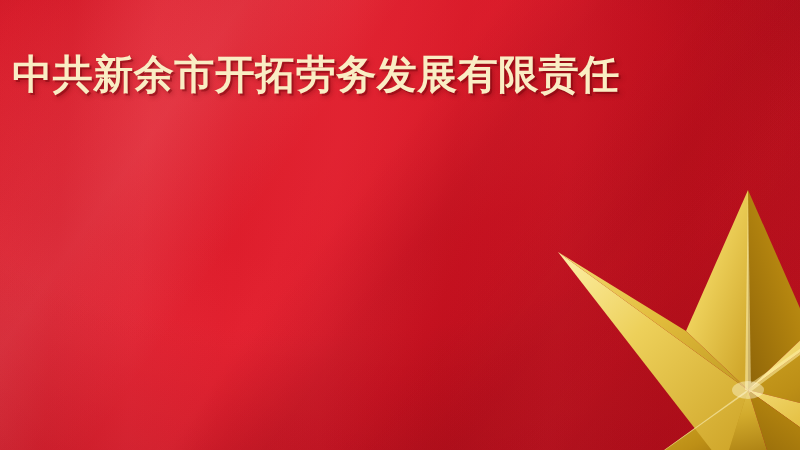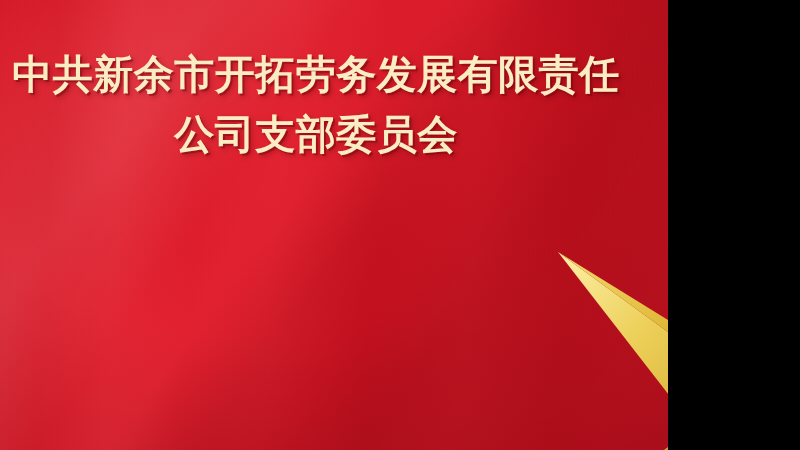--- a/index.html
+++ b/index.html
@@ -5,21 +5,21 @@
   * { margin:0; padding:0; box-sizing:border-box; }
   html, body {
     width:800px; height:450px;
     overflow:hidden;
     background:#000;
     font-family:"Liberation Sans", "DejaVu Sans", sans-serif;
   }
 
   #banner {
     position:relative;
-    width:668px; height:450px;
+    width:800px; height:450px;
     overflow:hidden;
     background:#D4121F;
   }
 
   
   .bg-layer { position:absolute; inset:0; }
 
   .bg-base {
     background:
       radial-gradient(ellipse 95% 80% at 34% 18%,
@@ -193,16 +193,15 @@
         <polygon points="460,134 271,275 269,268" fill="#FFF0A8"></polygon>
         <polygon points="153,356 272,270 268,275" fill="#FFF6C6"></polygon>
       </g>
 
       <ellipse cx="270" cy="272" rx="16" ry="9" fill="#FFF8D4" opacity="0.45"></ellipse>
     </svg>
   </div>
 
   <div id="headline">
     <span class="line">中共新余市开拓劳务发展有限责任</span>
-    <span class="line">公司支部委员会</span>
   </div>
 
 </div>
 
 </body></html>

